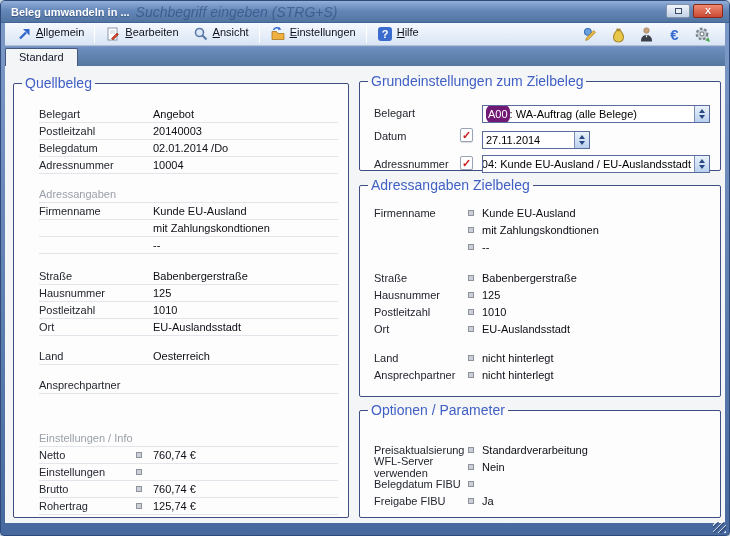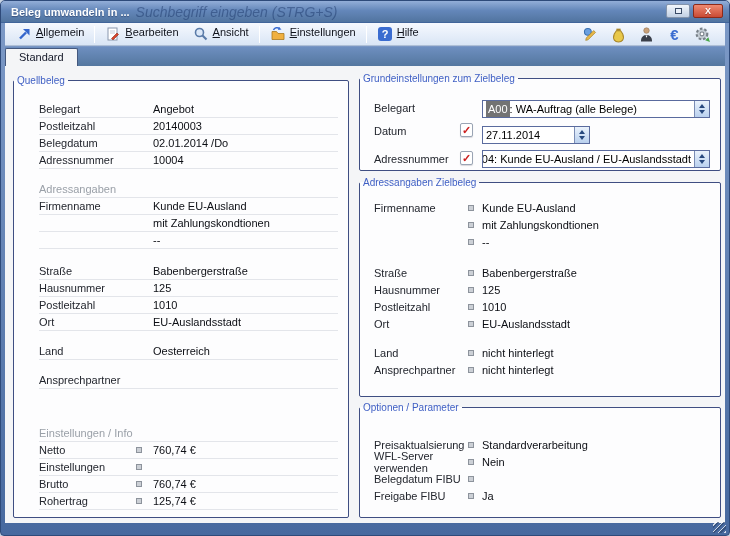--- a/index.html
+++ b/index.html
@@ -38,21 +38,21 @@
 
   
   .tabband { position:absolute; top:46px; left:4px; right:4px; height:19px;
              background:linear-gradient(#6e8fc0,#54779f); display:flex; align-items:flex-end; }
   .tab { height:18px; line-height:17px; background:#f4f5f7; border:1px solid #44587e; border-bottom:none;
          border-radius:2px 2px 0 0; padding:0 13px; color:#141828; }
 
   
   .content { position:absolute; top:65px; left:4px; right:4px; bottom:12px; background:#f4f5f7; }
   fieldset { position:absolute; border:1px solid #3f4e82; border-radius:2px; background:#fdfdfe; }
-  legend { padding:0 3px; color:#3f5fc4; font-size:10px; }
+  legend { margin-left:8px; padding:0 3px; color:#3f5fc4; font-size:14px; }
 
   .fs-source  { left:8px;   top:9px;   width:336px; height:443px; }
   .fs-settings{ left:354px; top:7px;   width:362px; height:98px;  }
   .fs-address { left:354px; top:111px; width:362px; height:220px; }
   .fs-options { left:354px; top:336px; width:362px; height:116px; }
 
   
   .rows { color:#15181f; }
   .row { display:flex; align-items:center; height:17px; }
   .row.sep { border-bottom:1px solid #e3e5ea; }
@@ -71,21 +71,21 @@
   .right-rows .rlabel { width:94px; }
   .right-rows .bslot { width:14px; }
   .fs-address .right-rows { padding-top:11px; }
   .fs-options .right-rows { padding-top:23px; }
 
   
   .f-label { position:absolute; left:14px; color:#23262e; }
   .combo { position:absolute; height:18px; background:#fff; border:1px solid #5a6b9e;
            display:flex; align-items:center; overflow:hidden; }
   .combo .txt { flex:1; padding:0 3px; display:flex; align-items:center; white-space:nowrap; overflow:hidden; }
-  .combo .code { background:#737373; color:#fff; padding:3px 2px; }
+  .combo .code { background:#701a75; color:#fff; padding:3px 2px;border-radius:6px; }
   .combo .right { justify-content:flex-end; }
   .spin { width:15px; align-self:stretch; border-left:1px solid #7a8cb4; cursor:pointer;
           background:linear-gradient(#eaf2fc,#b9d0ee); display:flex; flex-direction:column;
           align-items:center; justify-content:center; gap:2px; }
   .spin i { display:block; width:0; height:0; border-left:3px solid transparent; border-right:3px solid transparent; }
   .spin .up { border-bottom:4px solid #27487e; }
   .spin .dn { border-top:4px solid #27487e; }
   .chk { position:absolute; width:13px; height:14px; background:#fff; border:1px solid #9aa4b4;
          border-radius:2px; color:#cc2020; font-size:11px; font-weight:bold; line-height:12px;
          text-align:center; cursor:pointer; box-shadow:0 1px 1px rgba(0,0,30,.15); }

